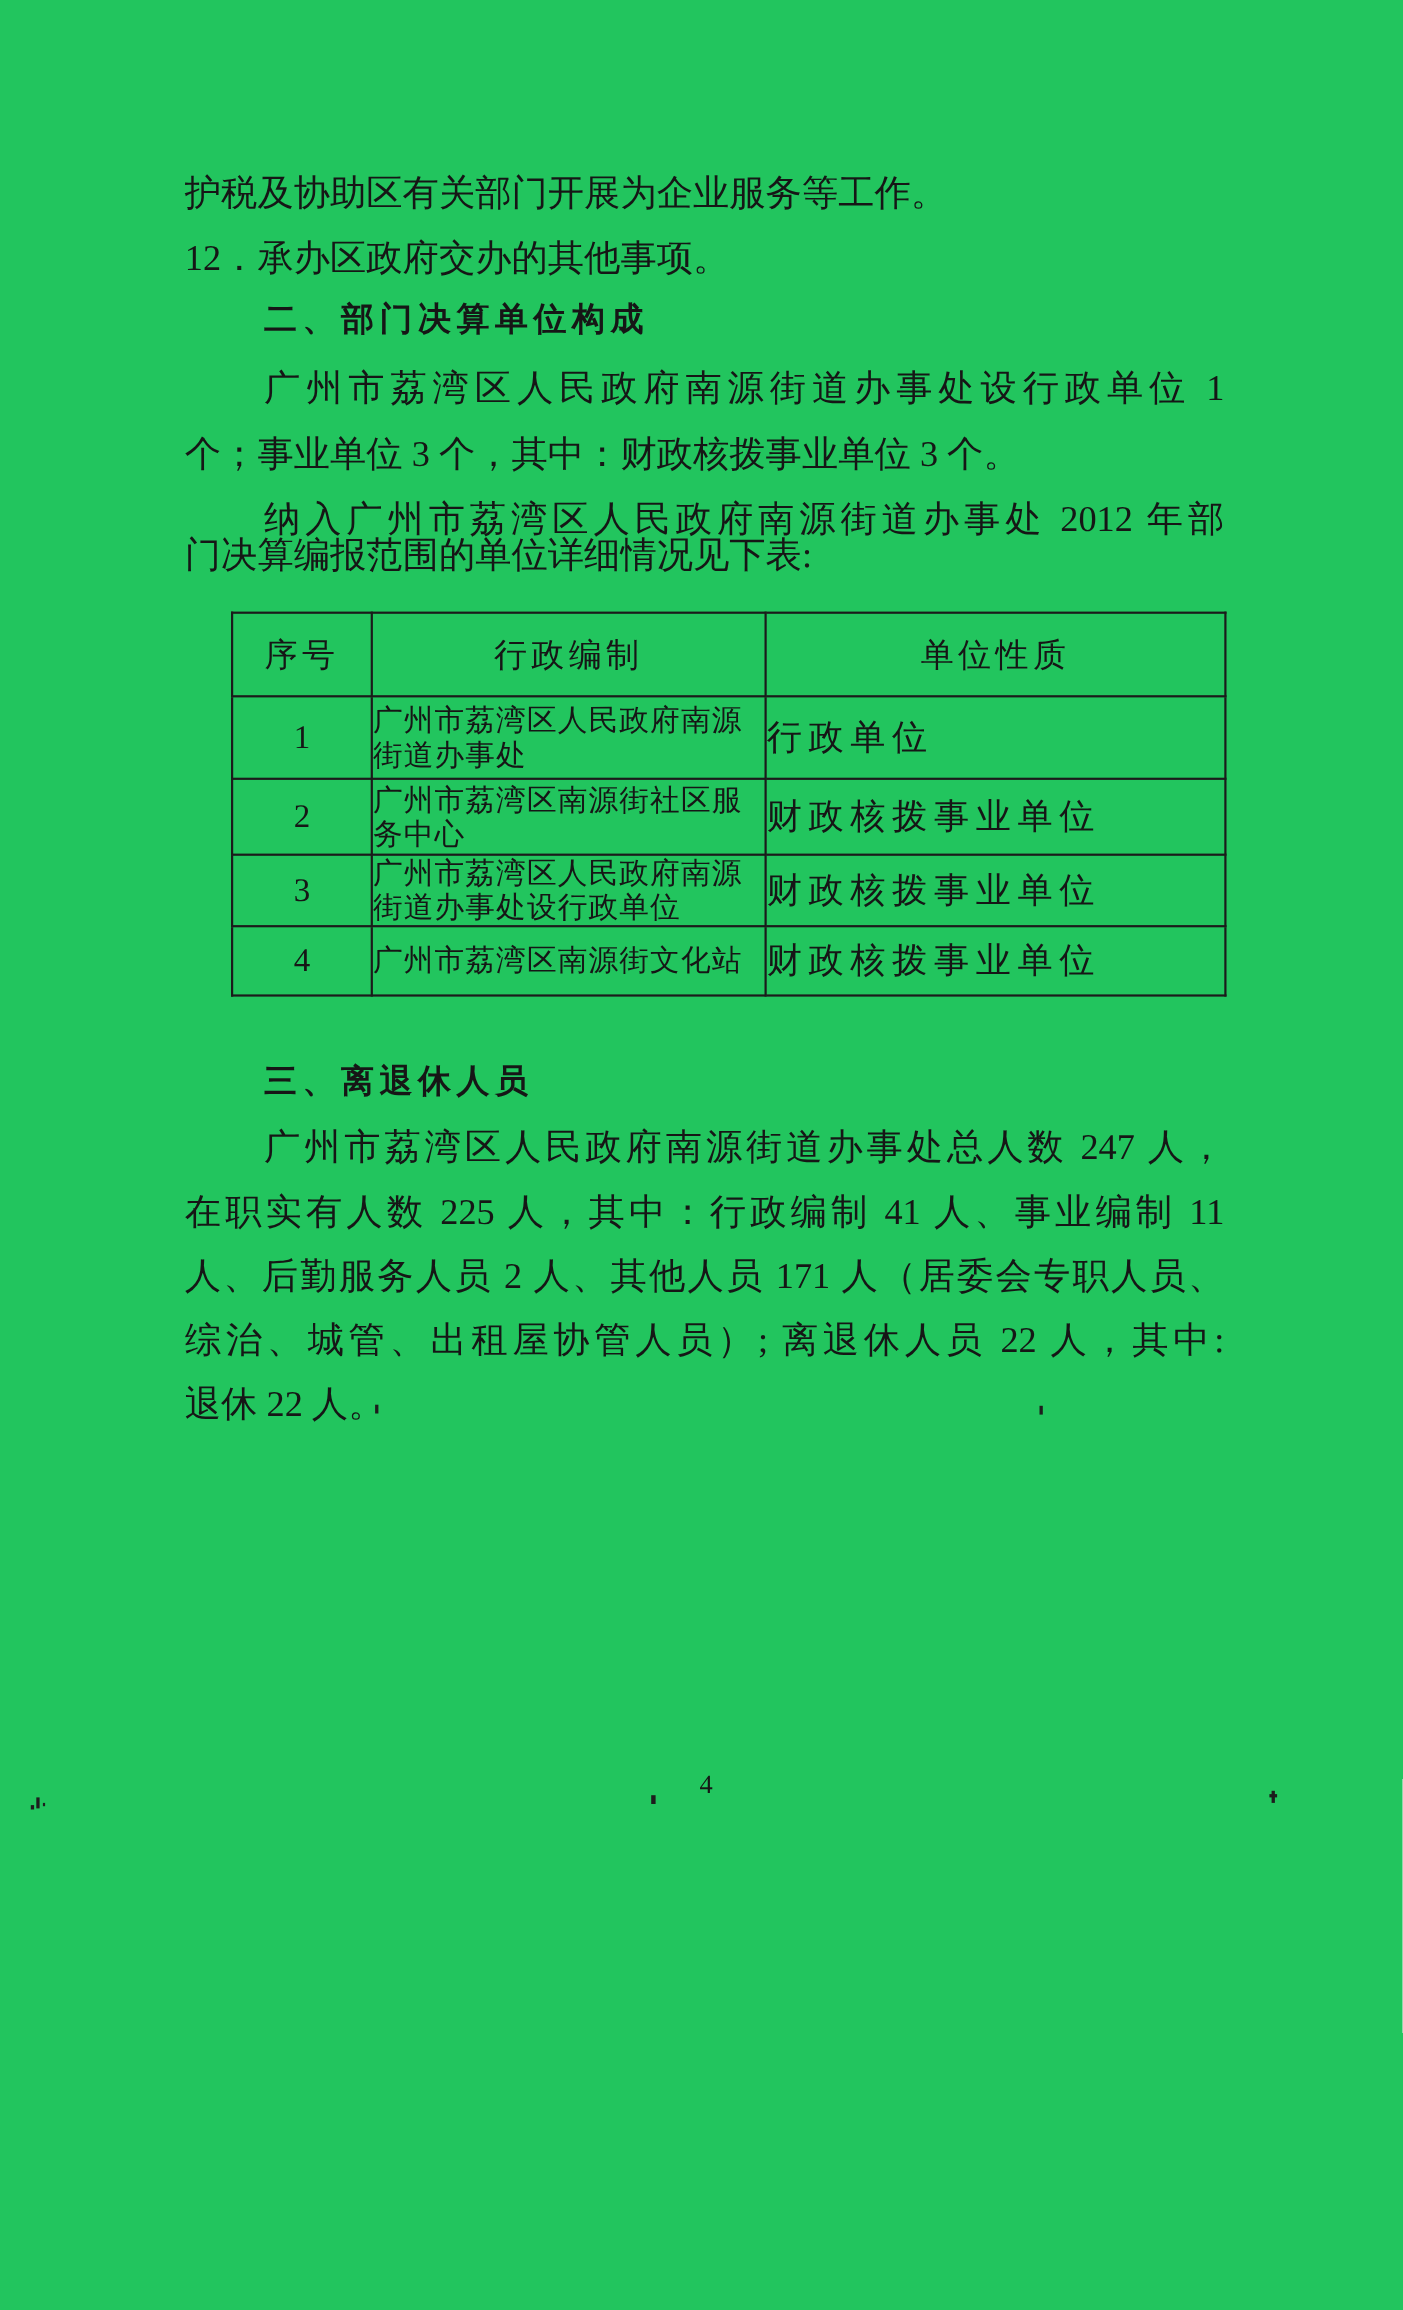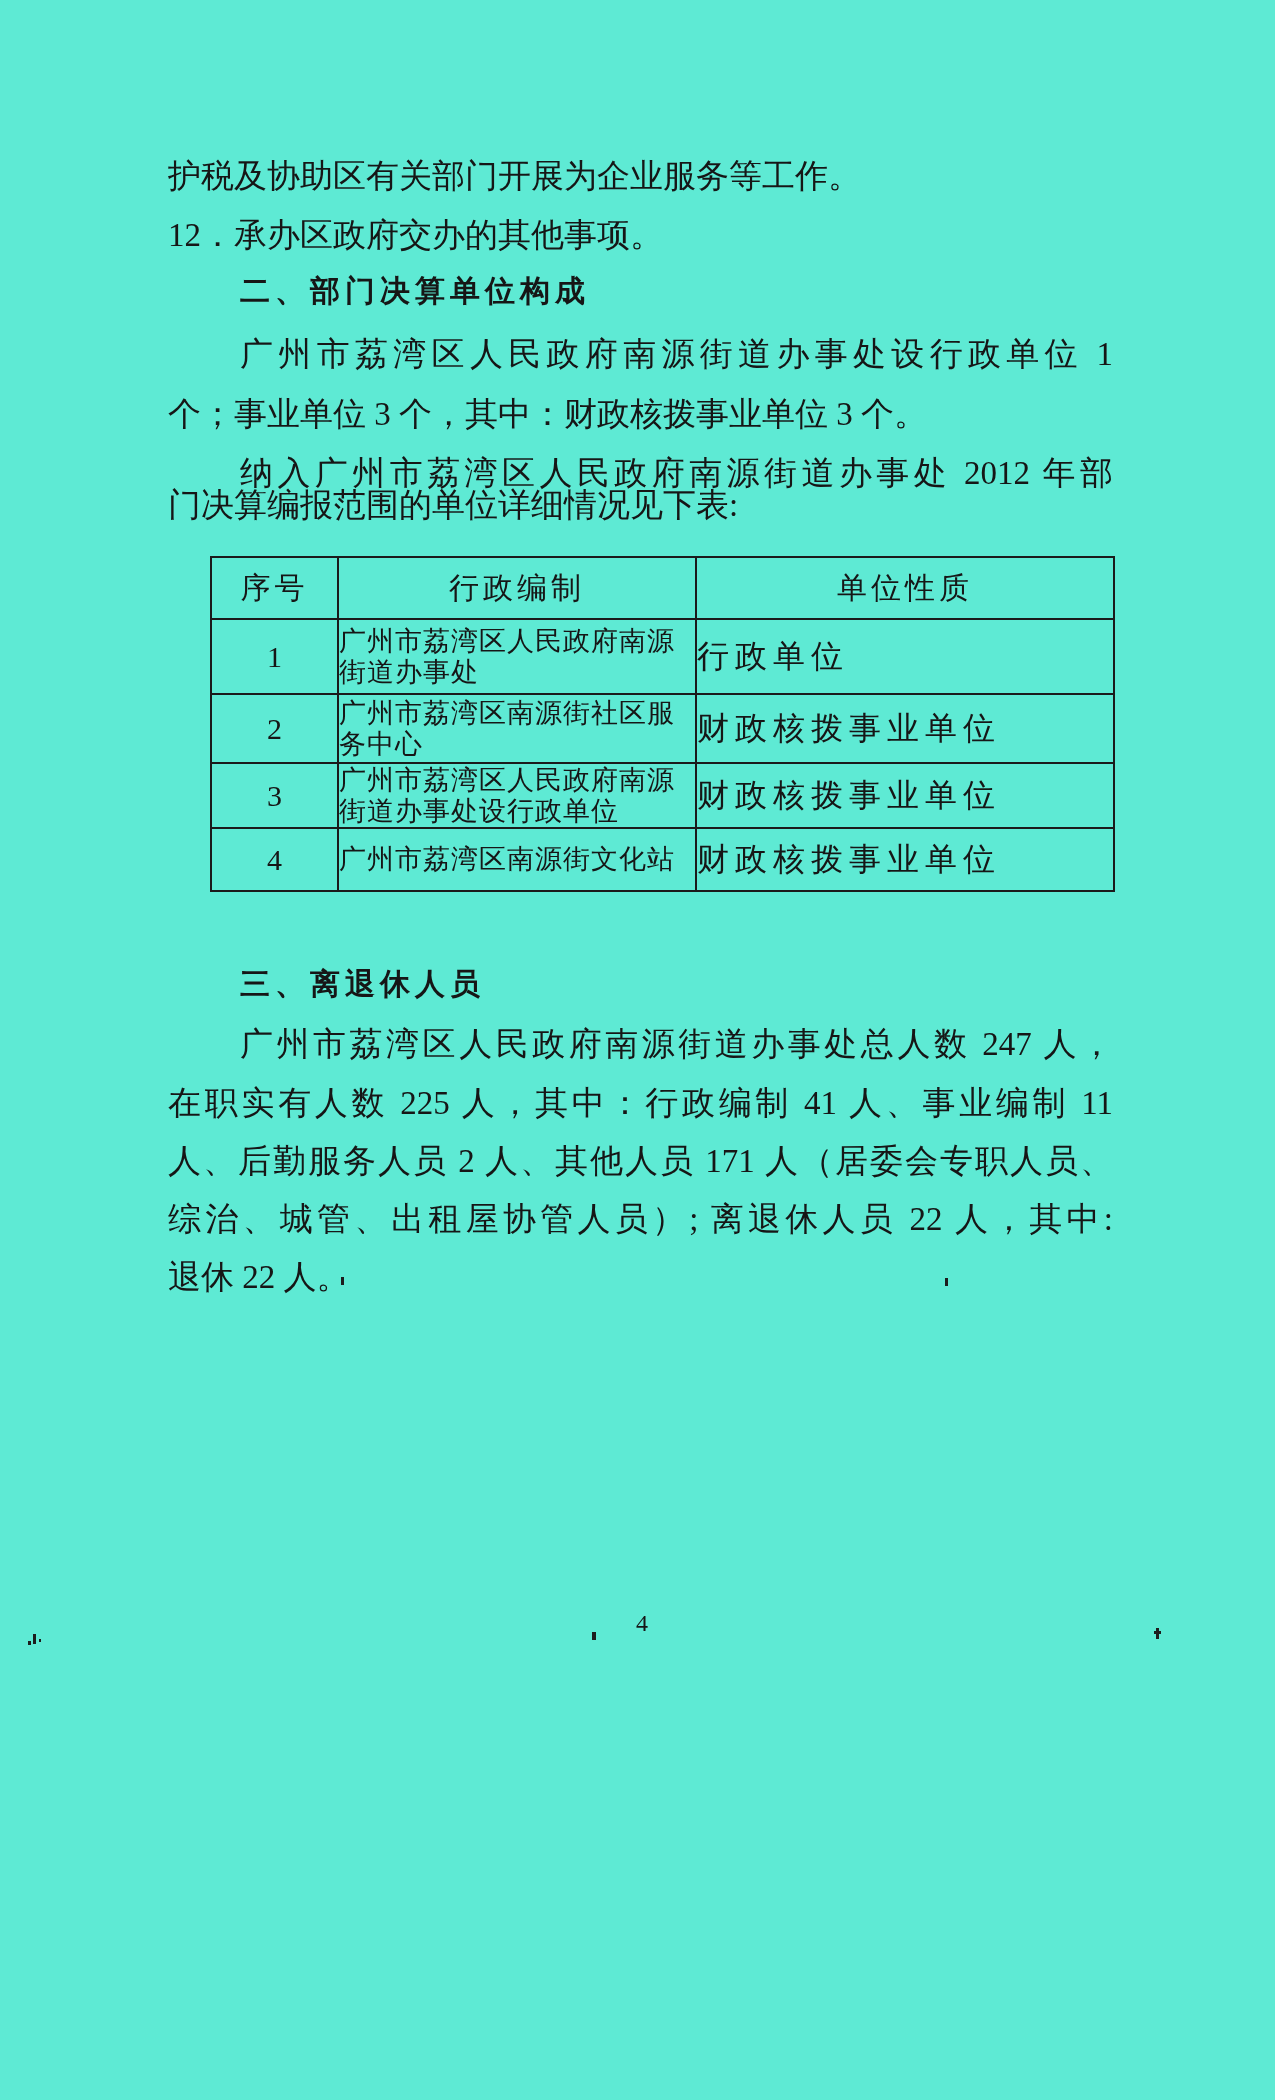--- a/index.html
+++ b/index.html
@@ -5,21 +5,21 @@
     html, body {
       margin: 0;
       padding: 0;
       background: #e8e8e8;
     }
     .page {
       position: relative;
       width: 1275px;
       height: 2100px;
       margin: 0 auto;
-      background: #5eead4;
+      background: #22c55e;
       overflow: hidden;
       font-family: "Liberation Serif", "DejaVu Serif", serif;
       color: #161616;
     }
     .line {
       position: absolute;
       left: 168px;
       width: 945px;
       font-size: 33px;
       line-height: 42px;
@@ -47,21 +47,21 @@
       border-collapse: collapse;
       table-layout: fixed;
       font-family: "Liberation Serif", "DejaVu Serif", serif;
     }
     table.units td {
       border: 2px solid #1b1b1b;
       padding: 0;
       vertical-align: middle;
       color: #161616;
     }
-    tr.rh { height: 62px; }
+    tr.rh { height: 76px; }
     tr.r1 { height: 75px; }
     tr.r2 { height: 69px; }
     tr.r3 { height: 65px; }
     tr.r4 { height: 63px; }
     td.hdr {
       text-align: center;
       font-size: 30px;
       letter-spacing: 4px;
     }
     td.seq {

